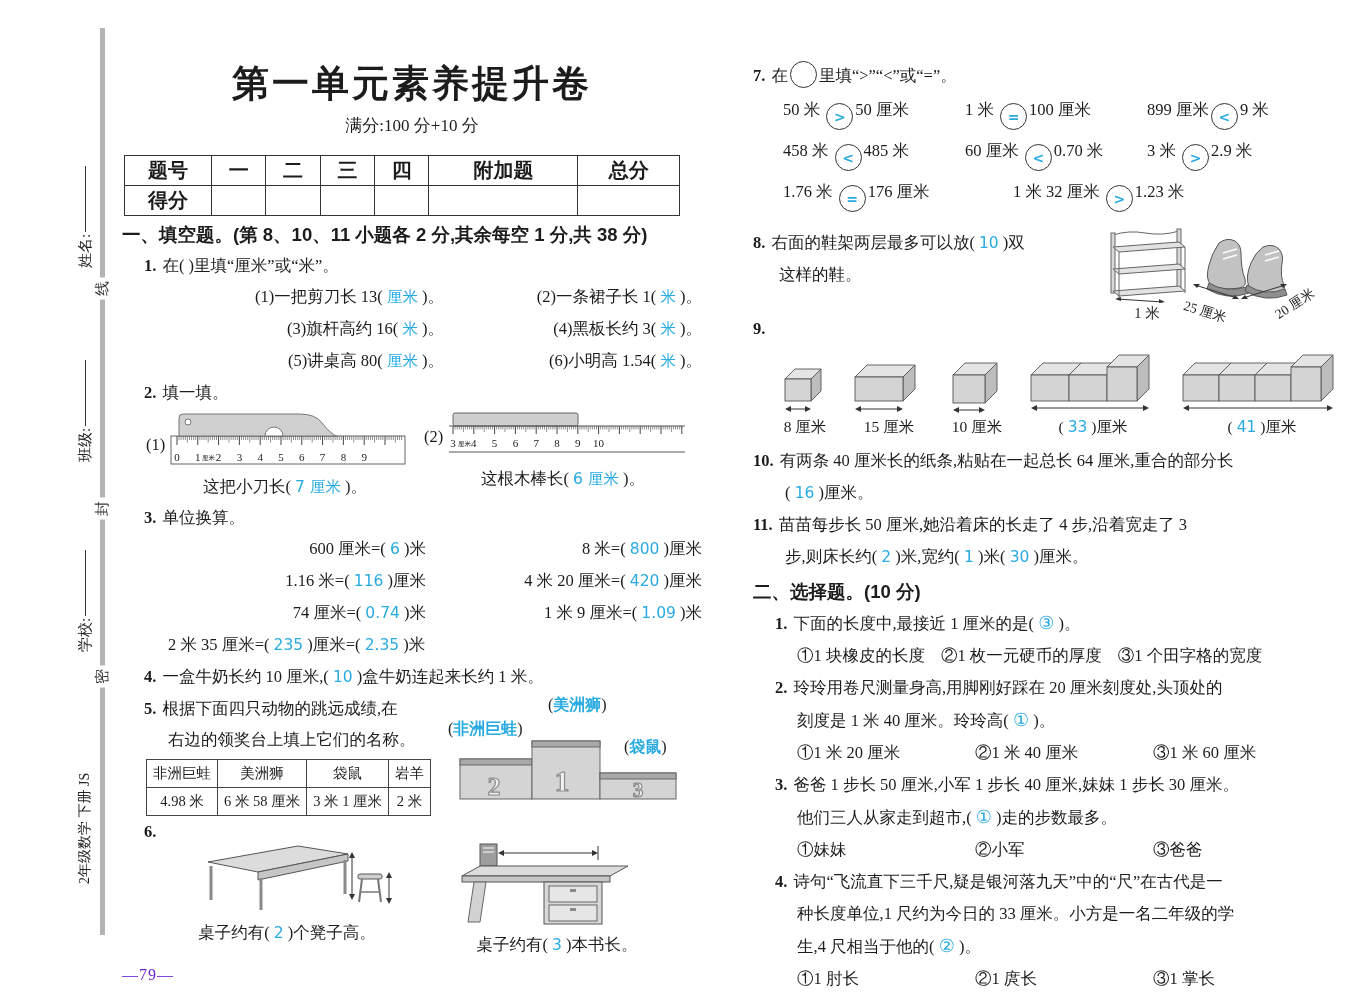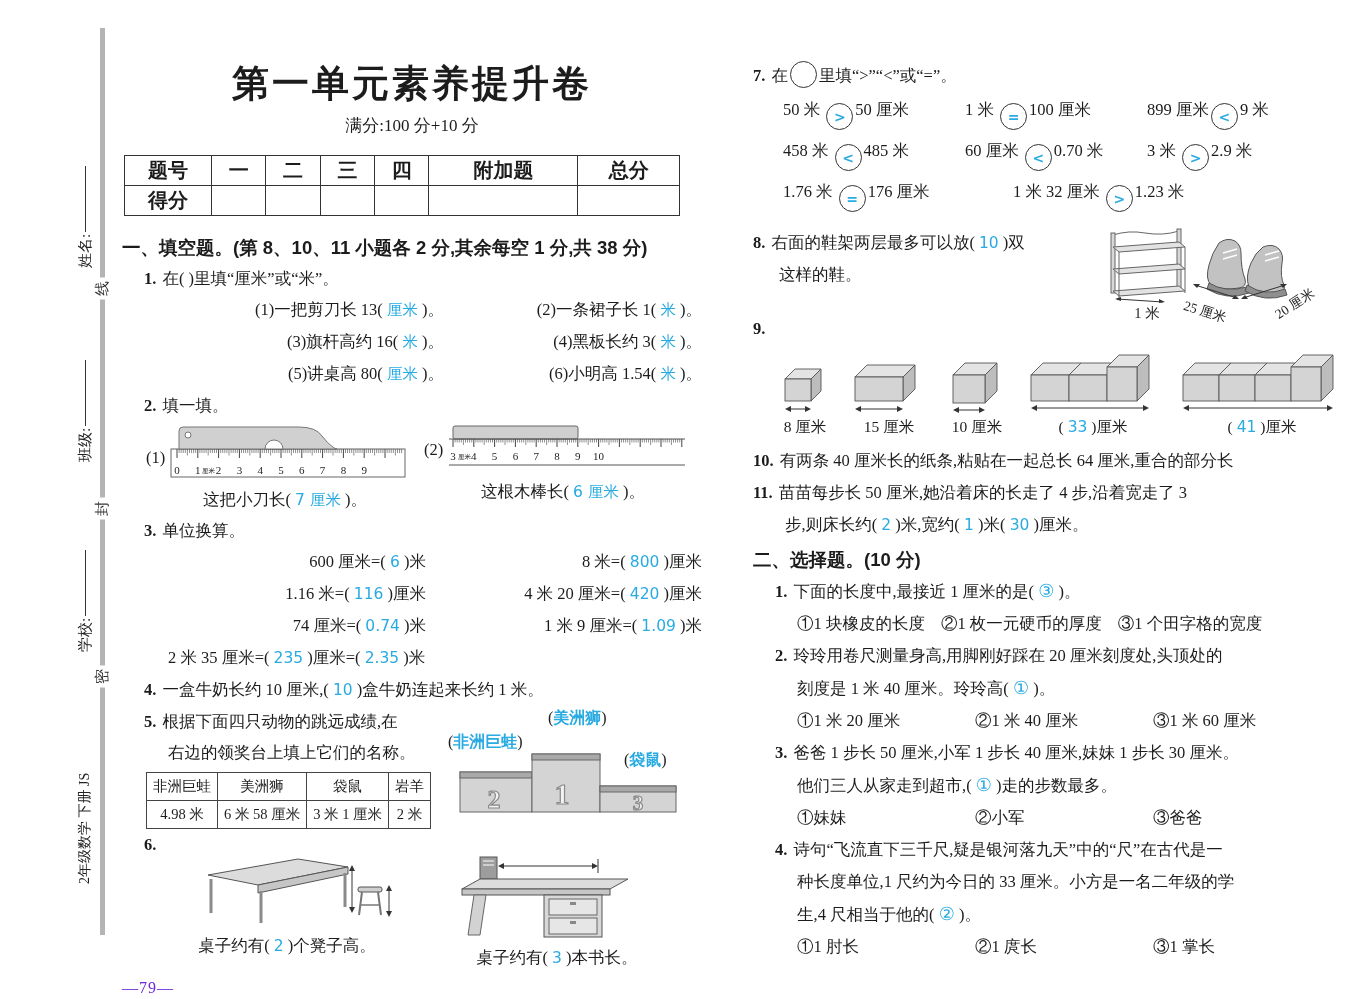--- a/index.html
+++ b/index.html
@@ -29,21 +29,21 @@
        font-size:18.5px;line-height:30px;white-space:nowrap;}
   
   .title{font-size:37px;font-weight:bold;text-align:center;letter-spacing:3px;
          margin-top:4px;line-height:50px;}
   .subtitle{text-align:center;font-size:17px;margin-top:4px;line-height:26px;}
   
   table.score{border-collapse:collapse;margin:16px 0 0 2px;width:556px;}
   table.score th,table.score td{border:1.4px solid #333;height:26px;text-align:center;
       font-family:"Liberation Sans",sans-serif;font-size:20px;}
   table.score th:nth-child(1){width:84px;}
-  .secwrap{margin-top:17px;}
+  .secwrap{margin-top:4px;}
   .indent1{margin-left:22px;}
   .indent2{margin-left:46px;}
   .grid2{display:grid;grid-template-columns:276px auto;margin-left:46px;}
   .grid2 .line{line-height:31px;text-align:right;}
   
   .q2row{display:flex;margin-left:24px;margin-top:2px;}
   .q2fig{width:280px;}
   .q2fig .fignum{font-size:16.5px;vertical-align:18px;}
   .q2cap{text-align:center;line-height:30px;font-size:16.5px;white-space:nowrap;}
   
@@ -670,20 +670,23 @@
           <path d="M2 71 l6 -3 v6 z" fill="#333"></path>
           <path d="M152 71 l-6 -3 v6 z" fill="#333"></path>
         </svg>
         <div class="figlab"><span>( </span><span class="ans">41</span><span> )厘米</span></div>
       </div>
   </div>
 
   <div class="line" style="margin-top:8px">
     <span class="qnum">10.</span><span>有两条 40 厘米长的纸条,粘贴在一起总长 64 厘米,重合的部分长</span>
   </div>
+  <div class="line" style="margin-left:32px">
+    <span>( </span><span class="ans">16</span><span> )厘米。</span>
+  </div>
 
   <div class="line">
     <span class="qnum">11.</span><span>苗苗每步长 50 厘米,她沿着床的长走了 4 步,沿着宽走了 3</span>
   </div>
   <div class="line" style="margin-left:32px">
     <span>步,则床长约( </span><span class="ans">2</span><span> )米,宽约( </span><span class="ans">1</span><span> )米( </span><span class="ans">30</span><span> )厘米。</span>
   </div>
 
   <div class="sec" style="margin-top:4px">二、选择题。(10 分)</div>
 

